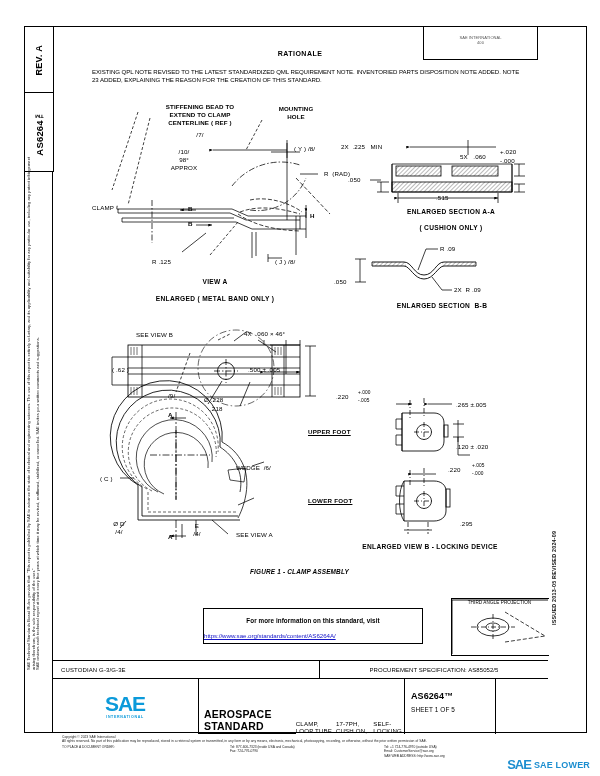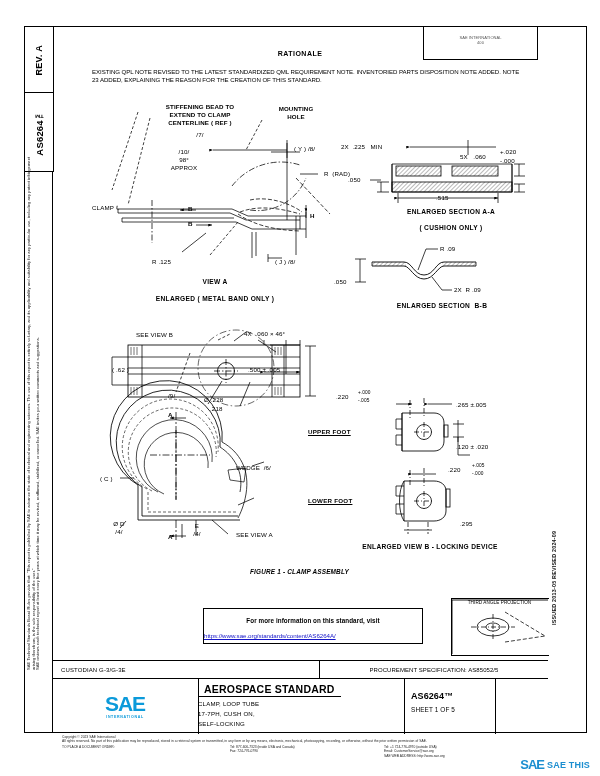--- a/index.html
+++ b/index.html
@@ -68,21 +68,21 @@
   #tb{position:absolute;left:52px;top:660px;width:496px;height:73px;border-top:1.4px solid #000;}
   #tb-row1{position:absolute;left:0;top:0;width:100%;height:17px;border-bottom:1.4px solid #000;}
   #cust{position:absolute;left:0;top:0;width:268px;height:17px;border-right:1.4px solid #000;
         display:flex;align-items:center;padding-left:9px;box-sizing:border-box;font-size:6px;letter-spacing:.02em;}
   #proc{position:absolute;left:268px;top:0;right:0;height:17px;display:flex;align-items:center;
         justify-content:center;font-size:6px;letter-spacing:.01em;}
   #tb-row2{position:absolute;left:0;top:17px;width:100%;height:56px;}
   #logo-cell{position:absolute;left:0;top:0;width:146px;height:56px;border-right:1.4px solid #000;
              display:flex;flex-direction:column;align-items:center;justify-content:center;}
   #title-cell{position:absolute;left:146px;top:0;width:206px;height:56px;border-right:1.4px solid #000;
-              display:flex;flex-direction:column;align-items:flex-start;}
+              display:flex;flex-direction:row;align-items:flex-end;}
   #as-title{font-size:10.5px;font-weight:bold;letter-spacing:.02em;margin-top:5px;
             border-bottom:1.3px solid #000;padding:0 6px 1px 6px;}
   #title-cell .sub{font-size:6.1px;letter-spacing:.03em;margin-top:3px;}
   #num-cell{position:absolute;left:352px;top:0;width:92px;height:56px;border-right:1.4px solid #000;
             padding-left:7px;box-sizing:border-box;}
   #num-cell .n1{font-size:9px;font-weight:bold;margin-top:13px;letter-spacing:.01em;}
   #num-cell .n2{font-size:6.4px;margin-top:5px;letter-spacing:.02em;}
   #revb-cell{position:absolute;left:444px;top:0;right:0;height:56px;display:flex;flex-direction:column;
              align-items:center;justify-content:center;}
   #revb-cell .r{font-size:9.5px;font-weight:bold;line-height:13px;}
@@ -489,16 +489,16 @@
       <div class="col" id="fc3">
         <div>Tel:        +1 724-776-4970 (outside USA)</div>
         <div>Email:   CustomerService@sae.org</div>
         <div>SAE WEB ADDRESS:   http://www.sae.org</div>
       </div>
     </div>
   </div>
 
   <div id="wm">
     <span class="wm-g">SAE</span>
-    <span class="wm-t">SAE THIS</span>
+    <span class="wm-t">SAE LOWER</span>
   </div>
 
 </div>
 
 </body></html>

